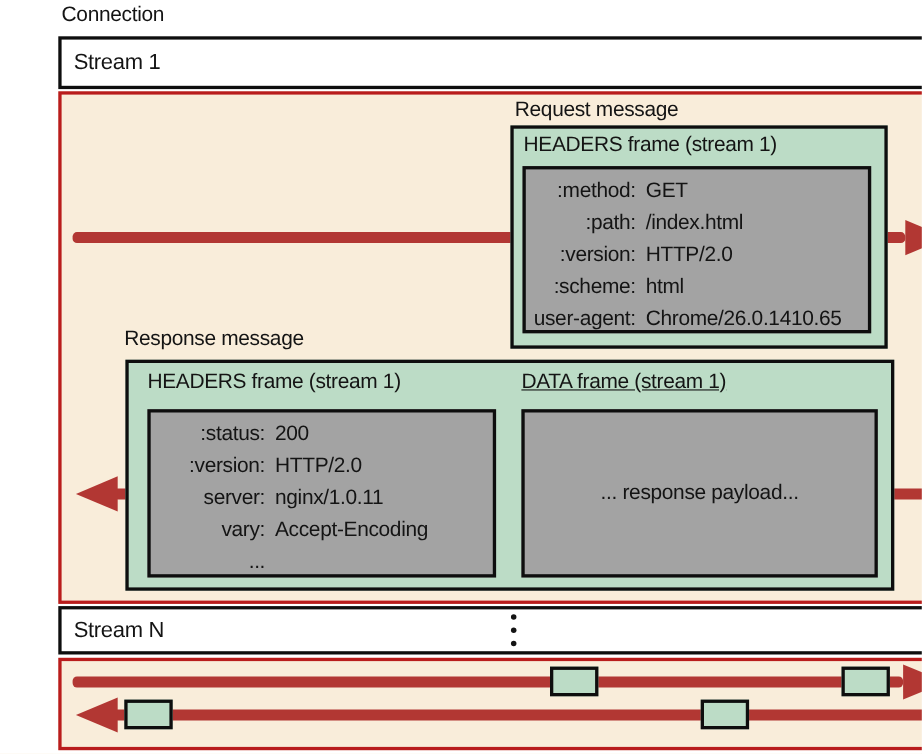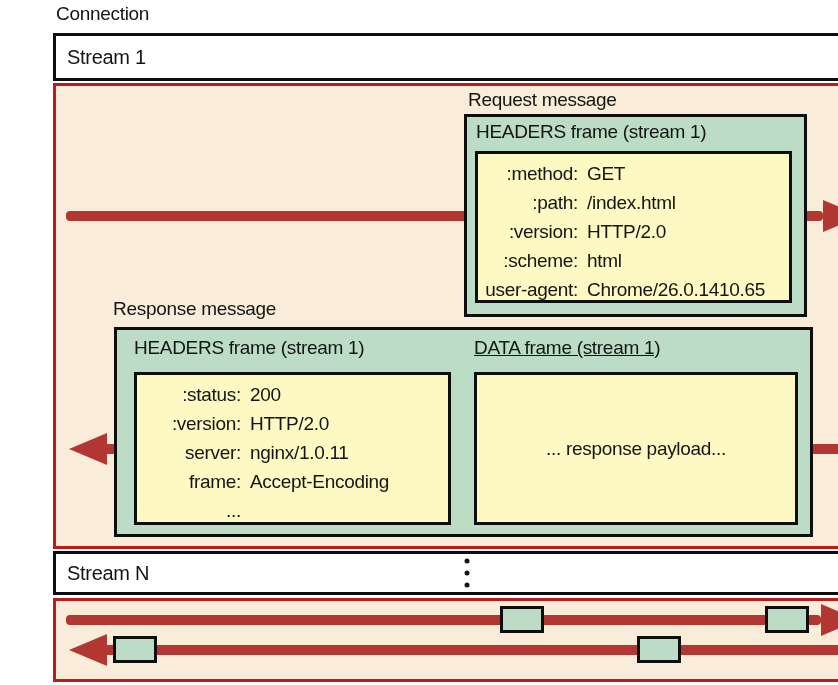--- a/index.html
+++ b/index.html
@@ -25,21 +25,21 @@
   }
 
   .section-label{position:absolute;font-size:19px;}
 
   .green-box{
     position:absolute;background:#bcdcc6;border:3px solid #0e0e0e;box-sizing:border-box;z-index:2;
   }
   .frame-title{position:absolute;font-size:19px;white-space:nowrap;}
 
   .blue-box{
-    position:absolute;background:#fef9c3;border:3px solid #0e0e0e;box-sizing:border-box;
+    position:absolute;background:#a3a3a3;border:3px solid #0e0e0e;box-sizing:border-box;
     padding-top:5px;
   }
   .kv-row{display:flex;line-height:29px;font-size:19px;white-space:nowrap;}
   .kv-key{text-align:right;margin-right:9px;}
   .req .kv-key{width:100px;}
   .resp .kv-key{width:92px;}
   .payload-box{display:flex;align-items:center;justify-content:center;padding-top:0;}
   .payload-text{font-size:19px;}
 
   .h-line{position:absolute;height:10px;background:#b23733;border-radius:4px;z-index:1;}
@@ -125,21 +125,21 @@
         </div>
         <div class="kv-row">
           <span class="kv-key">:version:</span>
           <span class="kv-val">HTTP/2.0</span>
         </div>
         <div class="kv-row">
           <span class="kv-key">server:</span>
           <span class="kv-val">nginx/1.0.11</span>
         </div>
         <div class="kv-row">
-          <span class="kv-key">frame:</span>
+          <span class="kv-key">vary:</span>
           <span class="kv-val">Accept-Encoding</span>
         </div>
         <div class="kv-row">
           <span class="kv-key">...</span>
         </div>
       </div>
 
       <div class="blue-box payload-box" style="left:357px;top:42px;width:324px;height:153px;">
         <span class="payload-text">... response payload...</span>
       </div>

